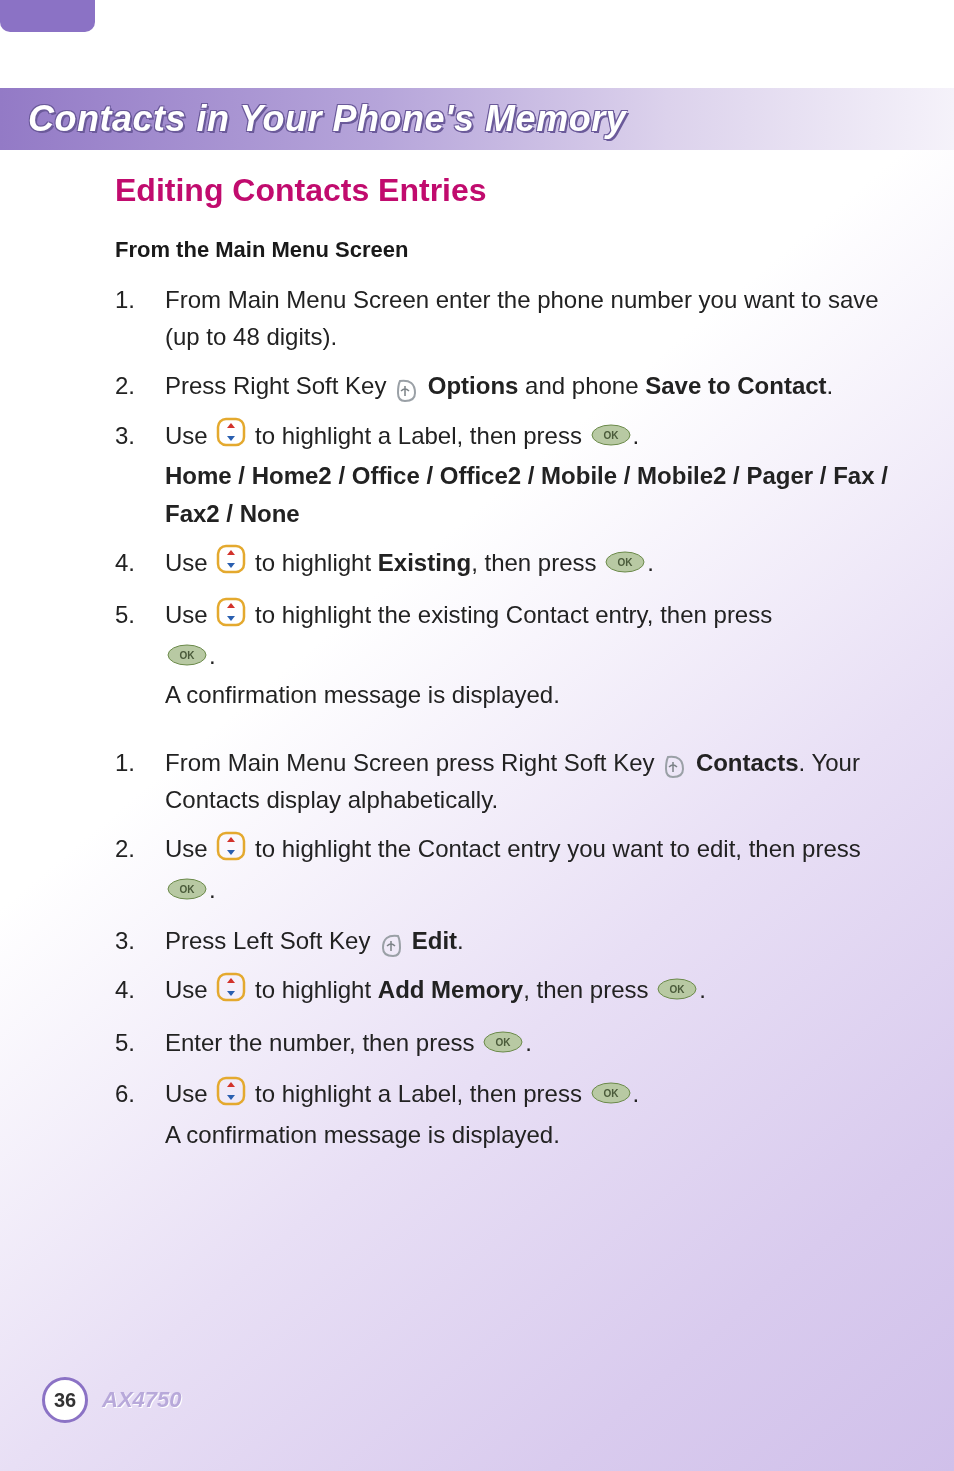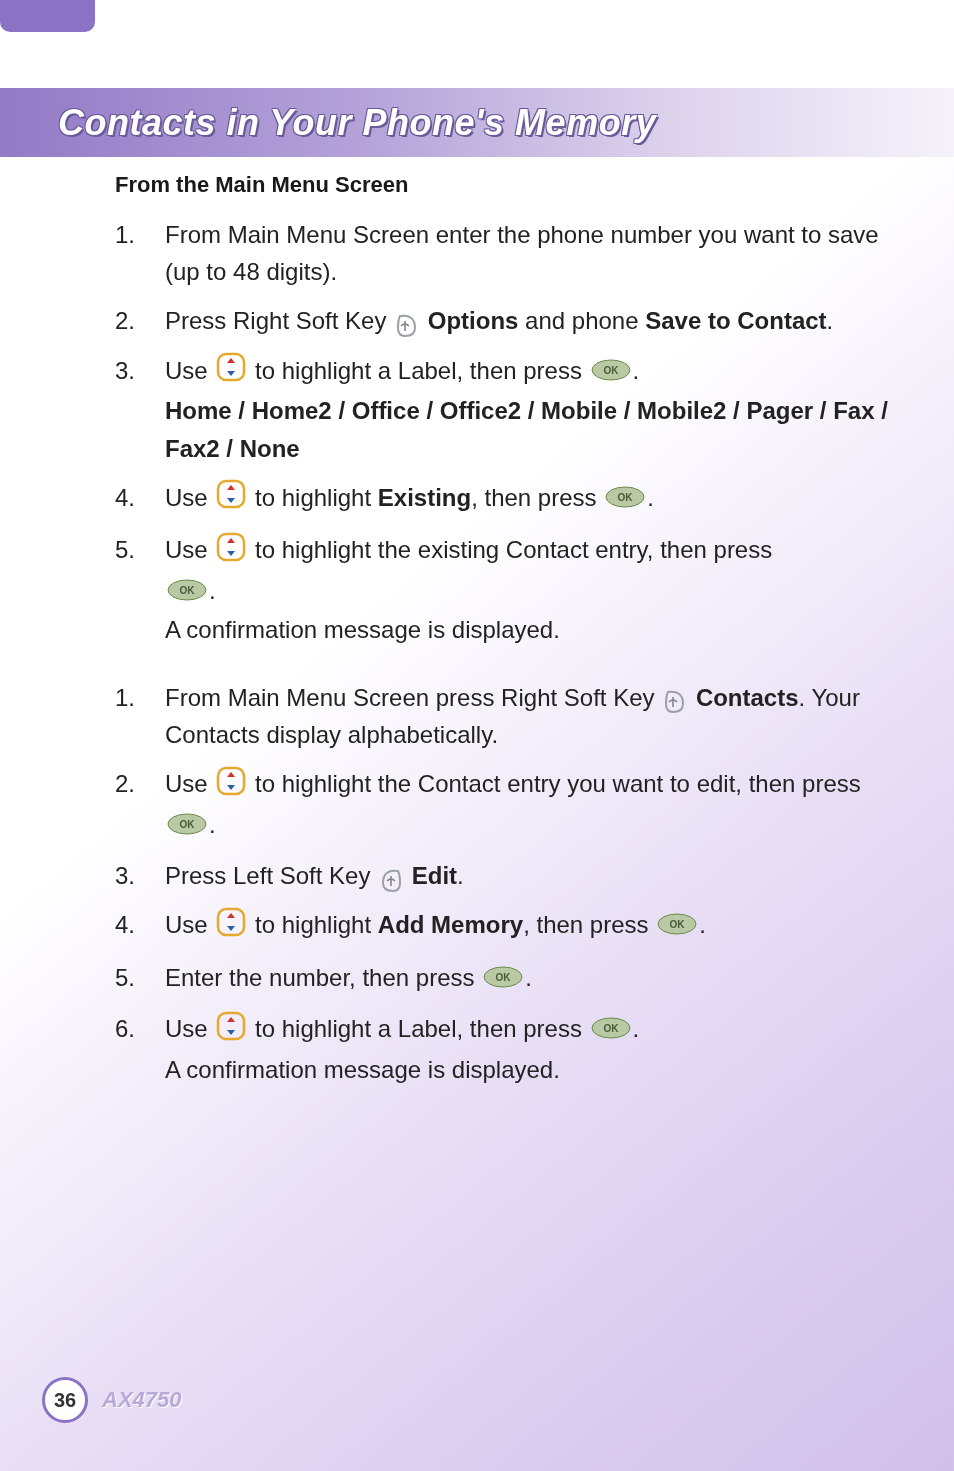--- a/index.html
+++ b/index.html
@@ -19,25 +19,25 @@
     height: 32px;
     background: #8b72c5;
     border-bottom-left-radius: 10px;
     border-bottom-right-radius: 10px;
   }
   .header-band {
     position: absolute;
     top: 88px;
     left: 0;
     right: 0;
-    height: 69px;
+    height: 62px;
     background: linear-gradient(90deg, #937ac6 0%, #b6a5da 40%, #dcd2ec 70%, #f5f2fa 100%);
     display: flex;
     align-items: center;
-    padding-left: 58px;
+    padding-left: 28px;
   }
   .header-band h1 {
     color: #ffffff;
     font-weight: 800;
     font-style: italic;
     font-size: 36px;
     text-shadow: 2px 2px 0 #6b5a9a, -1px -1px 0 #6b5a9a, 1px -1px 0 #6b5a9a, -1px 1px 0 #6b5a9a;
     letter-spacing: 0.5px;
   }
   .content {
@@ -157,20 +157,21 @@
 </svg>
 
 <div class="left-tab"></div>
 
 <div class="header-band">
   <h1>Contacts in Your Phone's Memory</h1>
 </div>
 
 <div class="content">
 
+  <div class="section-title">Editing Contacts Entries</div>
 
 
   <div class="sub-title-2">From the Main Menu Screen</div>
 
   <ol>
     <li>
       <span class="num">1.</span>
       <span class="body">From Main Menu Screen enter the phone number you want to save (up to 48 digits).</span>
     </li>
     <li>

